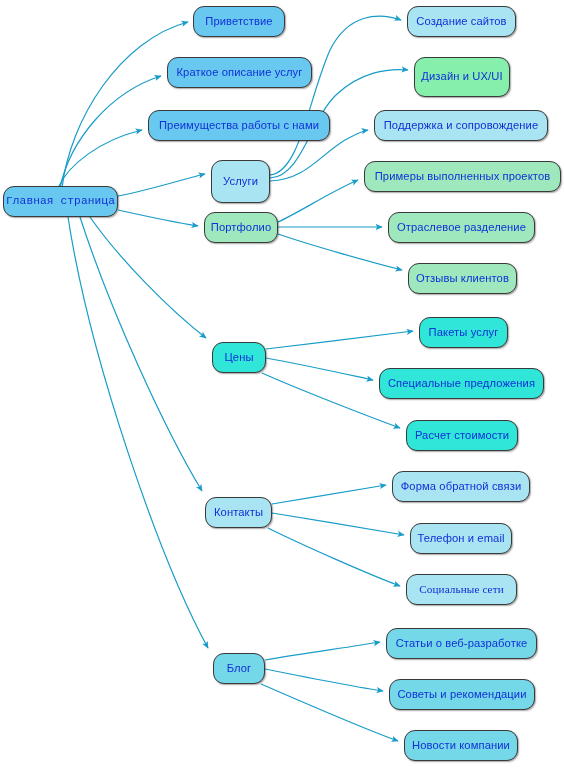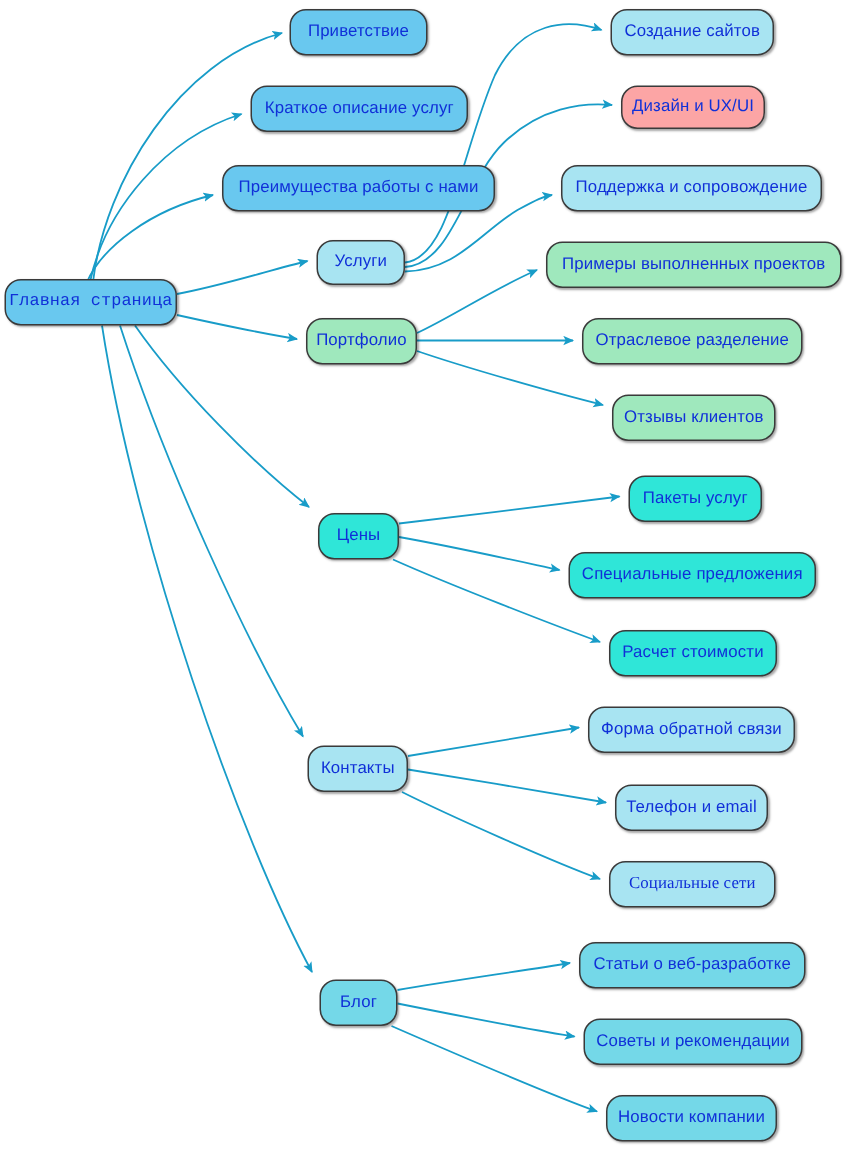--- a/index.html
+++ b/index.html
@@ -84,27 +84,27 @@
       </div>
       <div class="node" style="left: 193px; top: 6px; width: 92px; height: 31px; background: rgb(105, 200, 239);">
         <span>Приветствие</span>
       </div>
       <div class="node" style="left: 167px; top: 57px; width: 145px; height: 31px; background: rgb(105, 200, 239);">
         <span>Краткое описание услуг</span>
       </div>
       <div class="node" style="left: 148px; top: 110px; width: 182px; height: 31px; background: rgb(105, 200, 239);">
         <span>Преимущества работы с нами</span>
       </div>
-      <div class="node" style="left: 211px; top: 160px; width: 59px; height: 30px; background: rgb(168, 228, 242);">
+      <div class="node" style="left: 211px; top: 160px; width: 59px; height: 43px; background: rgb(168, 228, 242);">
         <span>Услуги</span>
       </div>
       <div class="node" style="left: 407px; top: 6px; width: 109px; height: 31px; background: rgb(168, 228, 242);">
         <span>Создание сайтов</span>
       </div>
-      <div class="node" style="left: 414px; top: 57px; width: 96px; height: 29px; background: #fca5a5;">
+      <div class="node" style="left: 414px; top: 57px; width: 96px; height: 40px; background: #86efac;">
         <span>Дизайн и UX/UI</span>
       </div>
       <div class="node" style="left: 374px; top: 110px; width: 174px; height: 31px; background: rgb(168, 228, 242);">
         <span>Поддержка и сопровождение</span>
       </div>
       <div class="node" style="left: 204px; top: 212px; width: 74px; height: 31px; background: rgb(159, 232, 189);">
         <span>Портфолио</span>
       </div>
       <div class="node" style="left: 364px; top: 161px; width: 197px; height: 31px; background: rgb(159, 232, 189);">
         <span>Примеры выполненных проектов</span>

